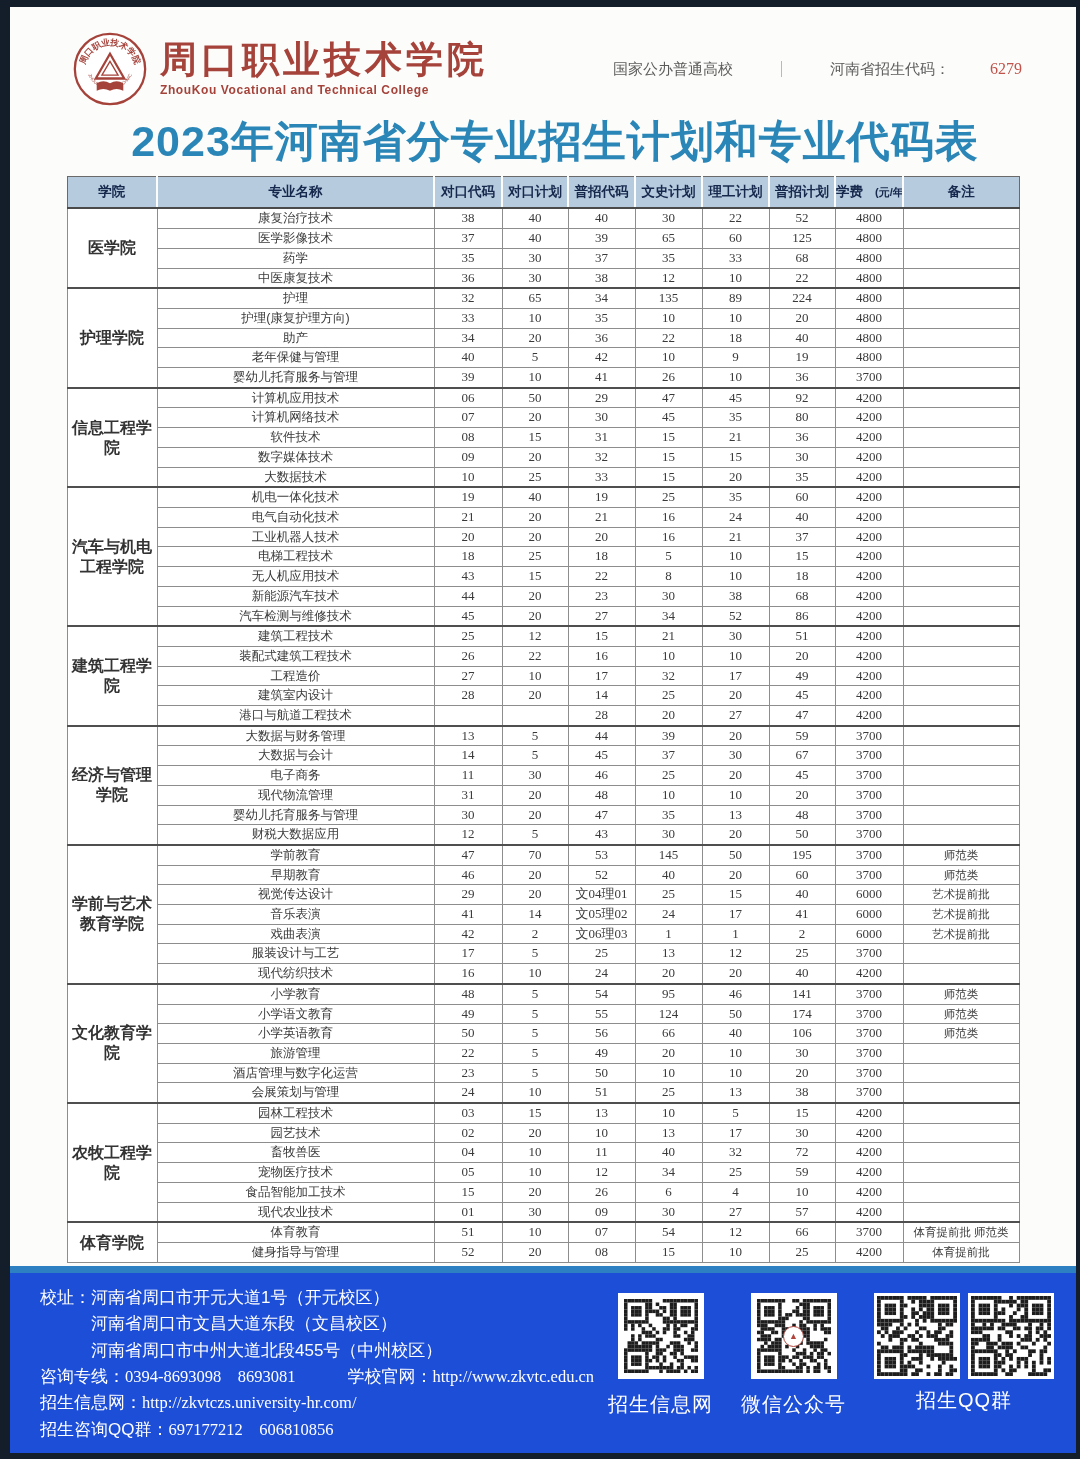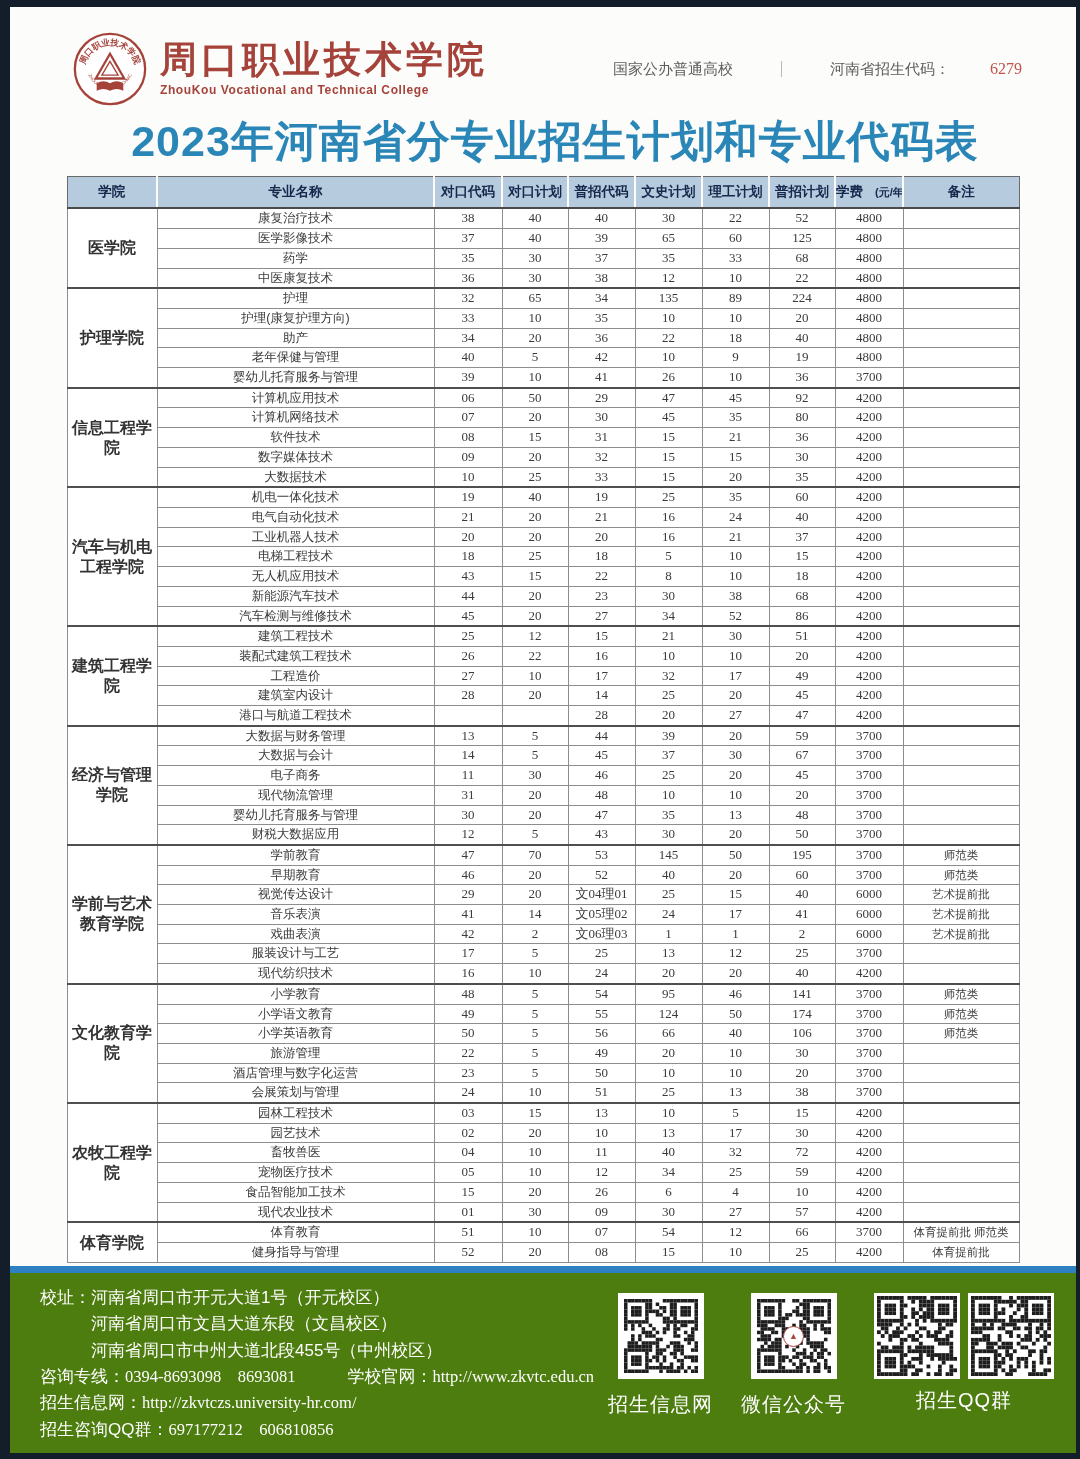--- a/index.html
+++ b/index.html
@@ -34,21 +34,21 @@
   tbody td{border:1px solid #8d8d8d; height:18.7px; line-height:18.7px; padding:0;
            text-align:center; color:#3a3a3a; overflow:hidden; white-space:nowrap;}
   tbody tr.group-start td{border-top:2.5px solid #4f4f4f;}
   td.college{font-size:16px; font-weight:600; color:#333; white-space:pre-line; line-height:1.25;}
   td.major{font-size:12.5px;}
   td.num{font-family:"Liberation Serif", serif; font-size:13px;}
   td.remark{font-size:11.5px; color:#3a3a3a;}
 
   
   .footer{position:absolute; left:0; right:0; bottom:0; height:180px;
-          background:#4d7c0f; border-top:7px solid #2d80c2; display:flex;}
+          background:#1d4ed8; border-top:7px solid #2d80c2; display:flex;}
   .contact{padding:12px 0 0 30px; color:#fff; font-size:17px; line-height:1.55; flex:1 1 auto; white-space:nowrap;}
   .contact .lbl{font-weight:400;}
   .contact .indent{margin-left:51px;}
   .val{font-family:"Liberation Serif", serif; font-size:16.5px;}
   .pre{white-space:pre-wrap;}
   .gap-left{margin-left:52px;}
   .qrs{display:flex; align-items:flex-start; gap:28px; padding:20px 22px 0 0;}
   .qr-item{text-align:center;}
   .qr{position:relative; width:74px; height:74px; background:#fff; padding:6px; display:inline-block;}
   .qr svg{display:block; width:74px; height:74px;}

